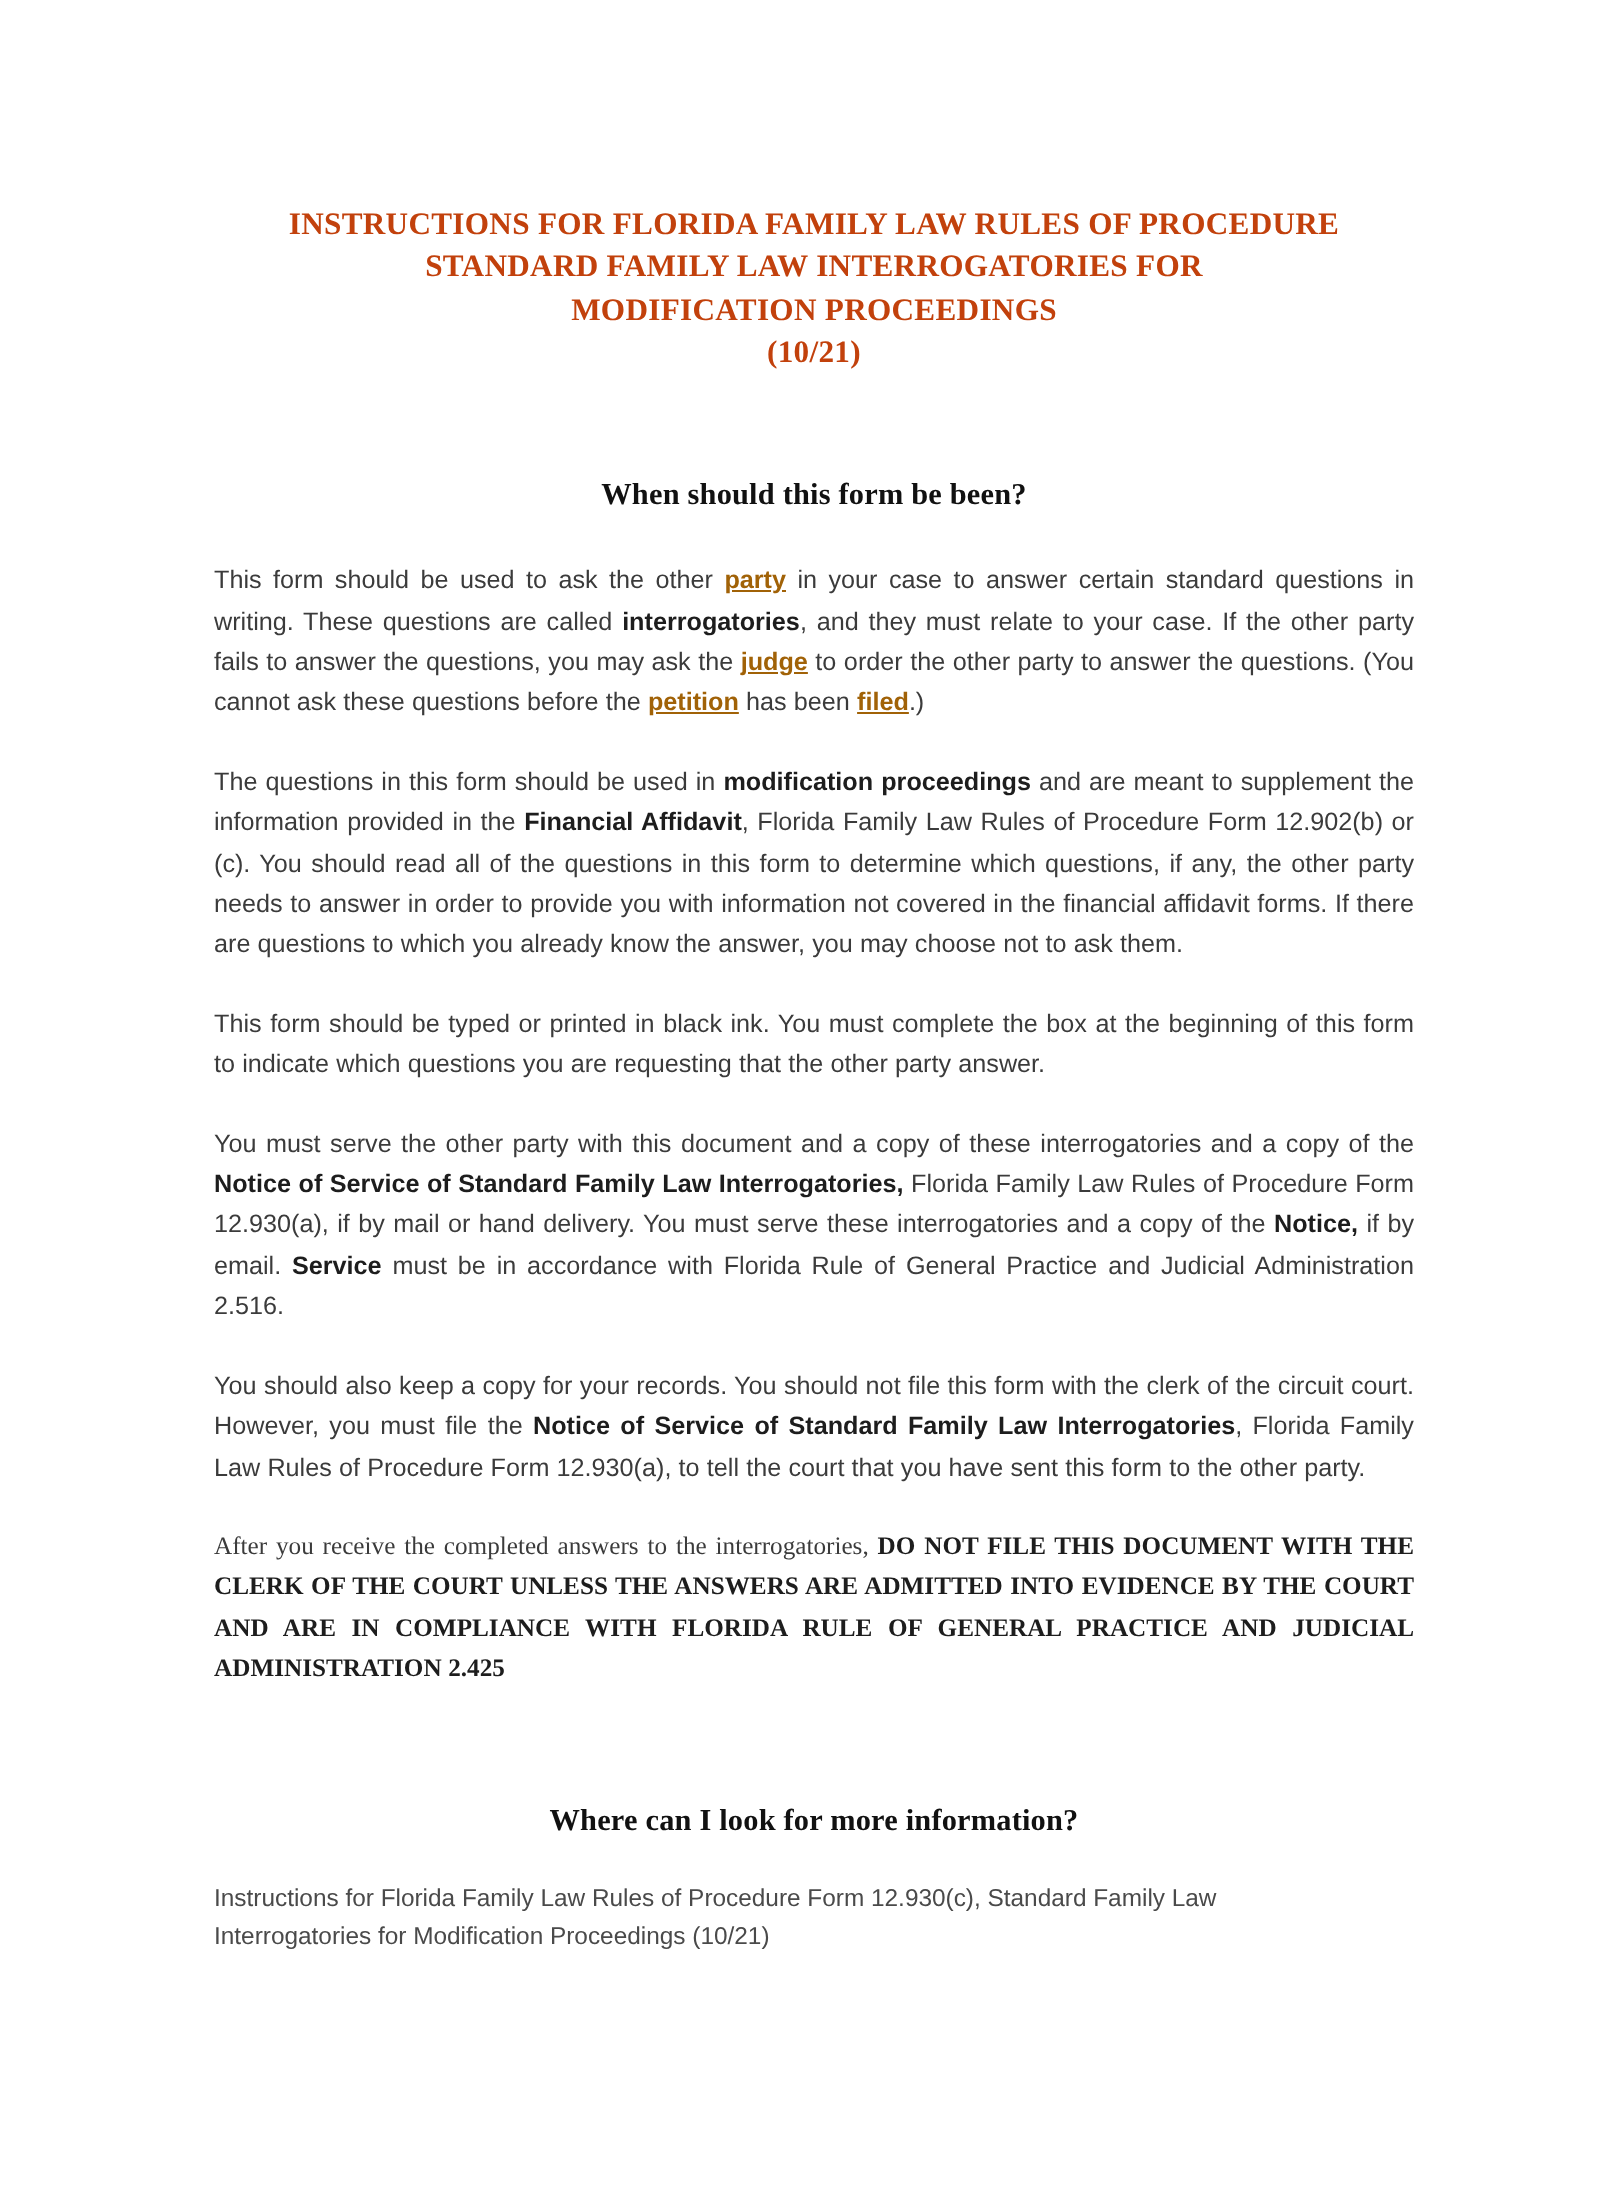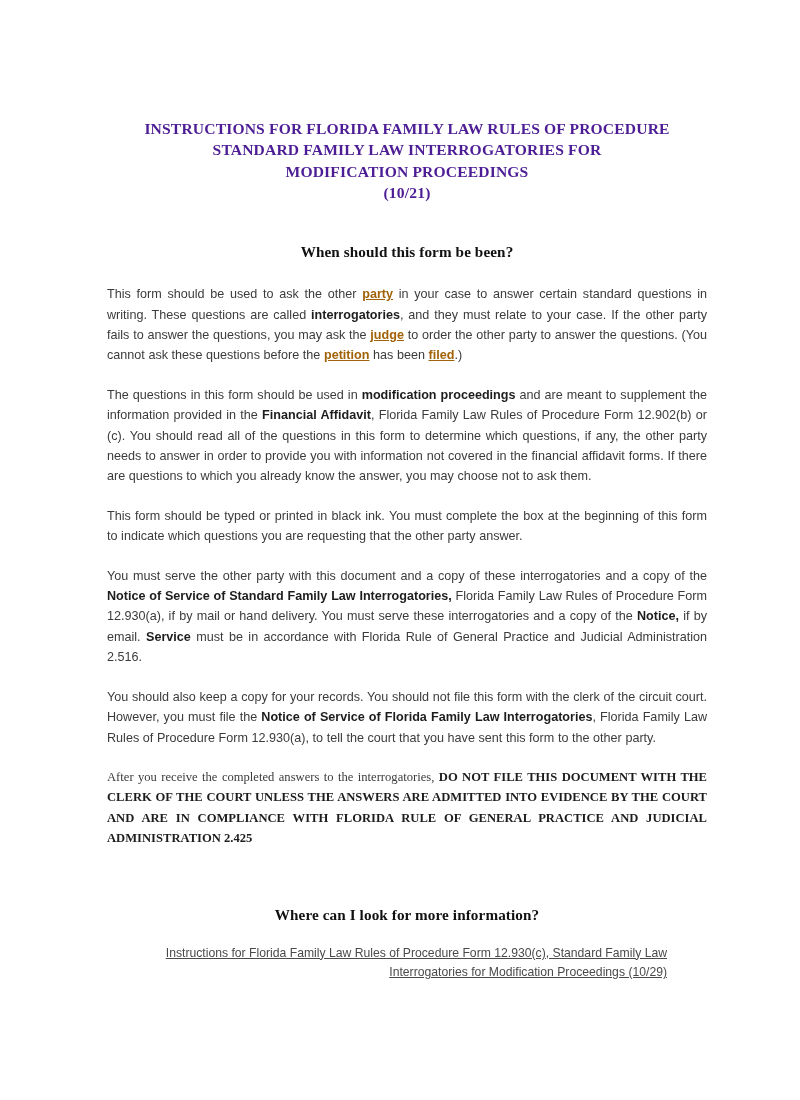--- a/index.html
+++ b/index.html
@@ -28,28 +28,28 @@
 
   .content {
     position: absolute;
     left: 107px;
     top: 0;
     width: 600px;
   }
 
   
   .doc-title {
-    margin: 0;
-    padding-top: 118px;
+    margin: 12px;
+    padding-top: 90px;
     text-align: center;
     font-family: "Liberation Serif", serif;
     font-weight: bold;
     font-size: 15.6px;
     line-height: 21.3px;
-    color: #4c1d95;
+    color: #c2410c;
     letter-spacing: 0.15px;
   }
   .doc-title .tline { display: block; }
 
   
   .section-heading {
     margin: 0;
     text-align: center;
     font-family: "Liberation Serif", serif;
     font-weight: bold;
@@ -89,27 +89,26 @@
   }
   .caps {
     font-weight: bold;
     color: #1d1d1d;
   }
 
   
   .footer {
     padding-top: 19px;
     margin: 0;
-    text-align: right;
+    text-align: left;
     font-family: "Liberation Sans", sans-serif;
     font-size: 12.2px;
     line-height: 19.6px;
     color: #4a4a4a;
     width: 560px;
-    text-decoration: underline;
   }
   .footer .fline { display: block; }
 </style>
 </head>
 <body>
 
 <div class="page">
   <div class="content">
 
     <h1 class="doc-title">
@@ -124,27 +123,27 @@
     <div class="body-block">
 
       <p class="para"><span>This form should be used to ask the other </span><b class="bold-u">party</b><span> in your case to answer certain standard questions in writing. These questions are called </span><b class="bold">interrogatories</b><span>, and they must relate to your case.  If the other party fails to answer the questions, you may ask the </span><b class="bold-u">judge</b><span> to order the other party to answer the questions.  (You cannot ask these questions before the </span><b class="bold-u">petition</b><span> has been </span><b class="bold-u">filed</b><span>.)</span></p>
 
       <p class="para"><span>The questions in this form should be used in </span><b class="bold">modification proceedings</b><span> and are meant to supplement the information provided in the </span><b class="bold">Financial Affidavit</b><span>, Florida Family Law Rules of Procedure Form 12.902(b) or (c). You should read all of the questions in this form to determine which questions, if any, the other party needs to answer in order to provide you with information not covered in the financial affidavit forms. If there are questions to which you already know the answer, you may choose not to ask them.</span></p>
 
       <p class="para"><span>This form should be typed or printed in black ink. You must complete the box at the beginning of this form to indicate which questions you are requesting that the other party answer.</span></p>
 
       <p class="para"><span>You must serve the other party with this document and a copy of these interrogatories and a copy of the </span><b class="bold">Notice of Service of Standard Family Law Interrogatories,</b><span> Florida Family Law Rules of Procedure Form 12.930(a), if by mail or hand delivery. You must serve these interrogatories and a copy of the </span><b class="bold">Notice,</b><span> if by email. </span><b class="bold">Service</b><span> must be in accordance with Florida Rule of General Practice and Judicial Administration 2.516.</span></p>
 
-      <p class="para"><span>You should also keep a copy for your records. You should not file this form with the clerk of the circuit court. However, you must file the </span><b class="bold">Notice of Service of Florida Family Law Interrogatories</b><span>, Florida Family Law Rules of Procedure Form 12.930(a), to tell the court that you have sent this form to the other party.</span></p>
+      <p class="para"><span>You should also keep a copy for your records. You should not file this form with the clerk of the circuit court. However, you must file the </span><b class="bold">Notice of Service of Standard Family Law Interrogatories</b><span>, Florida Family Law Rules of Procedure Form 12.930(a), to tell the court that you have sent this form to the other party.</span></p>
 
       <p class="para"><span>After you receive the completed answers to the interrogatories, </span><span class="caps">DO NOT FILE THIS DOCUMENT WITH THE CLERK OF THE COURT UNLESS THE ANSWERS ARE ADMITTED INTO EVIDENCE BY THE COURT AND ARE IN COMPLIANCE WITH FLORIDA RULE OF GENERAL PRACTICE AND JUDICIAL ADMINISTRATION 2.425</span></p>
 
     </div>
 
     <h2 class="section-heading heading-where">Where can I look for more information?</h2>
 
     <p class="footer">
       <span class="fline">Instructions for Florida Family Law Rules of Procedure Form 12.930(c), Standard Family Law</span>
-      <span class="fline">Interrogatories for Modification Proceedings (10/29)</span>
+      <span class="fline">Interrogatories for Modification Proceedings (10/21)</span>
     </p>
 
   </div>
 </div>
 
 </body></html>

